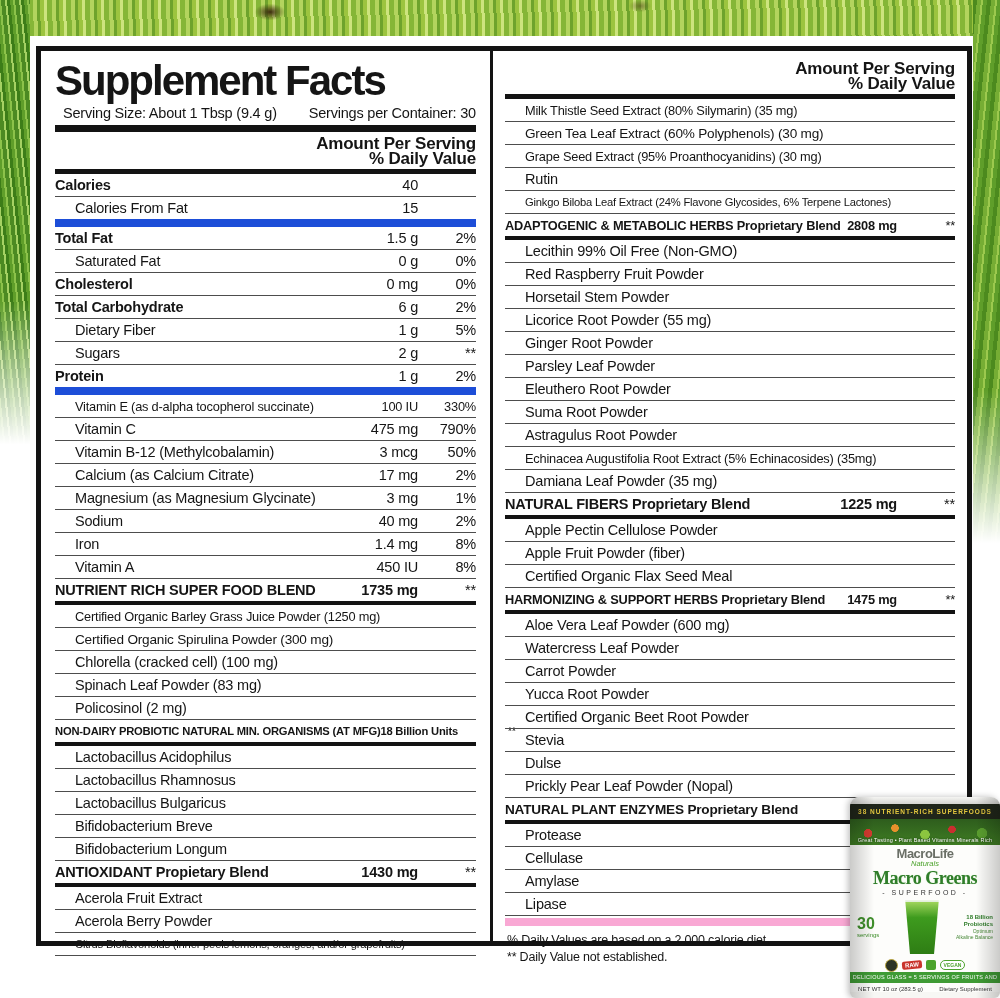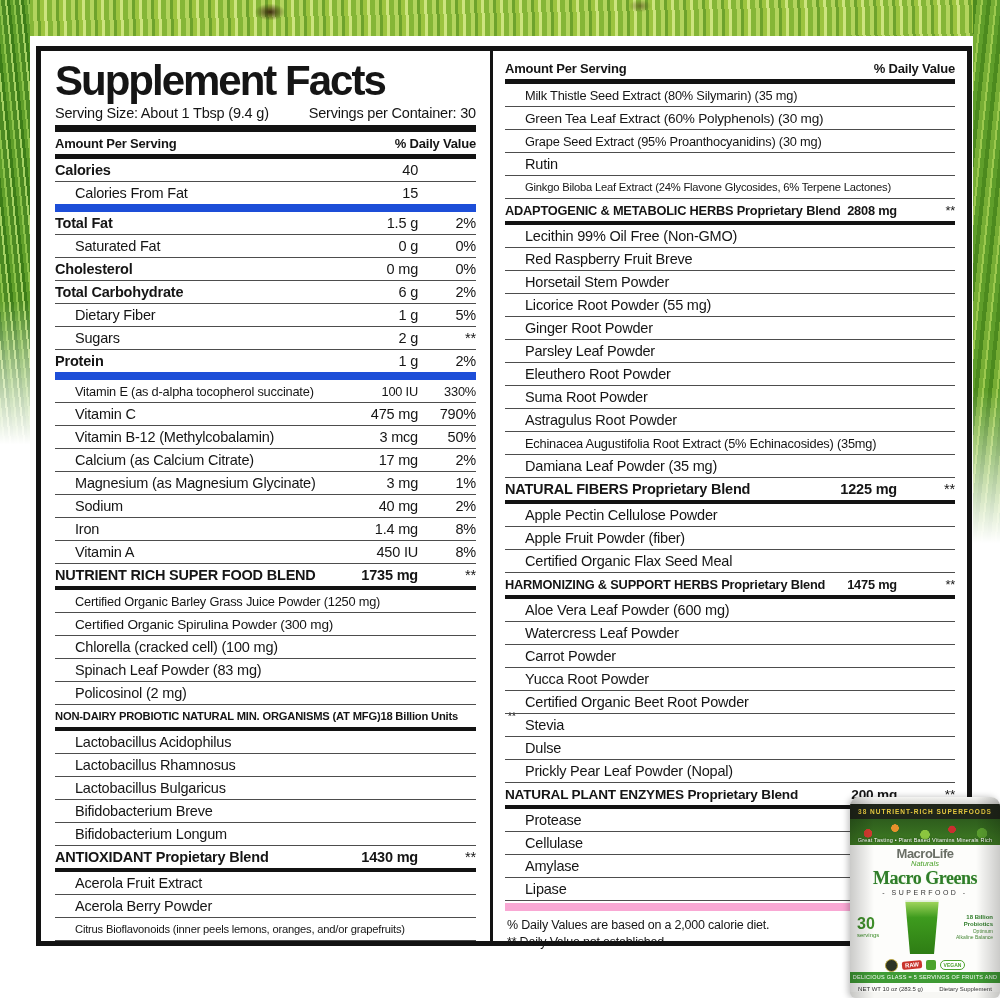--- a/index.html
+++ b/index.html
@@ -23,27 +23,27 @@
   .grass-right::after{content:'';position:absolute;left:0;bottom:0;width:100%;height:180px;
     background:linear-gradient(to bottom,rgba(255,255,255,0),#fff 85%);}
 
   
   .label-box{position:absolute;left:36px;top:46px;width:926px;height:890px;
     border:5px solid #131313;background:#fff;display:flex;box-sizing:content-box;}
   .col-left{width:452px;box-sizing:border-box;padding:6px 14px 0 14px;border-right:3px solid #131313;}
   .col-right{flex:1;box-sizing:border-box;padding:6px 12px 0 12px;}
 
   .sf-title{font-size:42px;font-weight:bold;letter-spacing:-2px;line-height:1.05;margin:2px 0 2px 0;}
-  .serving-line{display:flex;justify-content:space-between;font-size:14.5px;letter-spacing:-.2px;margin:1px 0 4px 0;}
+  .serving-line{display:flex;justify-content:space-between;font-size:14.5px;letter-spacing:-.2px;margin:1px 0 4px 8px;}
   .bar-thick{height:7px;background:#131313;margin:1px 0 0 0;}
 
   
   .row{display:flex;align-items:flex-end;padding:4px 0 3px 0;border-bottom:1px solid #4d4d4d;
        font-size:14.5px;line-height:15px;letter-spacing:-.2px;white-space:nowrap;}
-  .row.colhead{font-weight:bold;border-bottom:5px solid #131313;font-size:13px;}
+  .row.colhead{font-weight:bold;border-bottom:5px solid #131313;font-size:17px;flex-direction:column;}
   .row.section{font-weight:bold;border-bottom:4px solid #131313;}
   .row.thick{border-bottom:8px solid #1d4ed8;justify-content:space-between;}
   .row.bold .rname{font-weight:bold;}
   .row.sub .rname{padding-left:20px;}
   .rname{white-space:nowrap;}
   .ramt{margin-left:auto;text-align:right;padding-right:14px;white-space:nowrap;}
   .row.section .ramt{font-weight:bold;}
   .rdv{min-width:44px;text-align:right;white-space:nowrap;font-weight:normal;}
   .rdv-head{margin-left:auto;}
   .row.fz1{font-size:13.6px;}
@@ -323,21 +323,21 @@
             <span class="rname">ADAPTOGENIC &amp; METABOLIC HERBS Proprietary Blend</span>
             <span class="ramt">2808 mg</span>
             <span class="rdv">**</span>
           </div>
           <div class="row sub">
             <span class="rname">Lecithin 99% Oil Free (Non-GMO)</span>
             <span class="ramt"></span>
             <span class="rdv"></span>
           </div>
           <div class="row sub">
-            <span class="rname">Red Raspberry Fruit Breve</span>
+            <span class="rname">Red Raspberry Fruit Powder</span>
             <span class="ramt"></span>
             <span class="rdv"></span>
           </div>
           <div class="row sub">
             <span class="rname">Horsetail Stem Powder</span>
             <span class="ramt"></span>
             <span class="rdv"></span>
           </div>
           <div class="row sub">
             <span class="rname">Licorice Root Powder (55 mg)</span>

